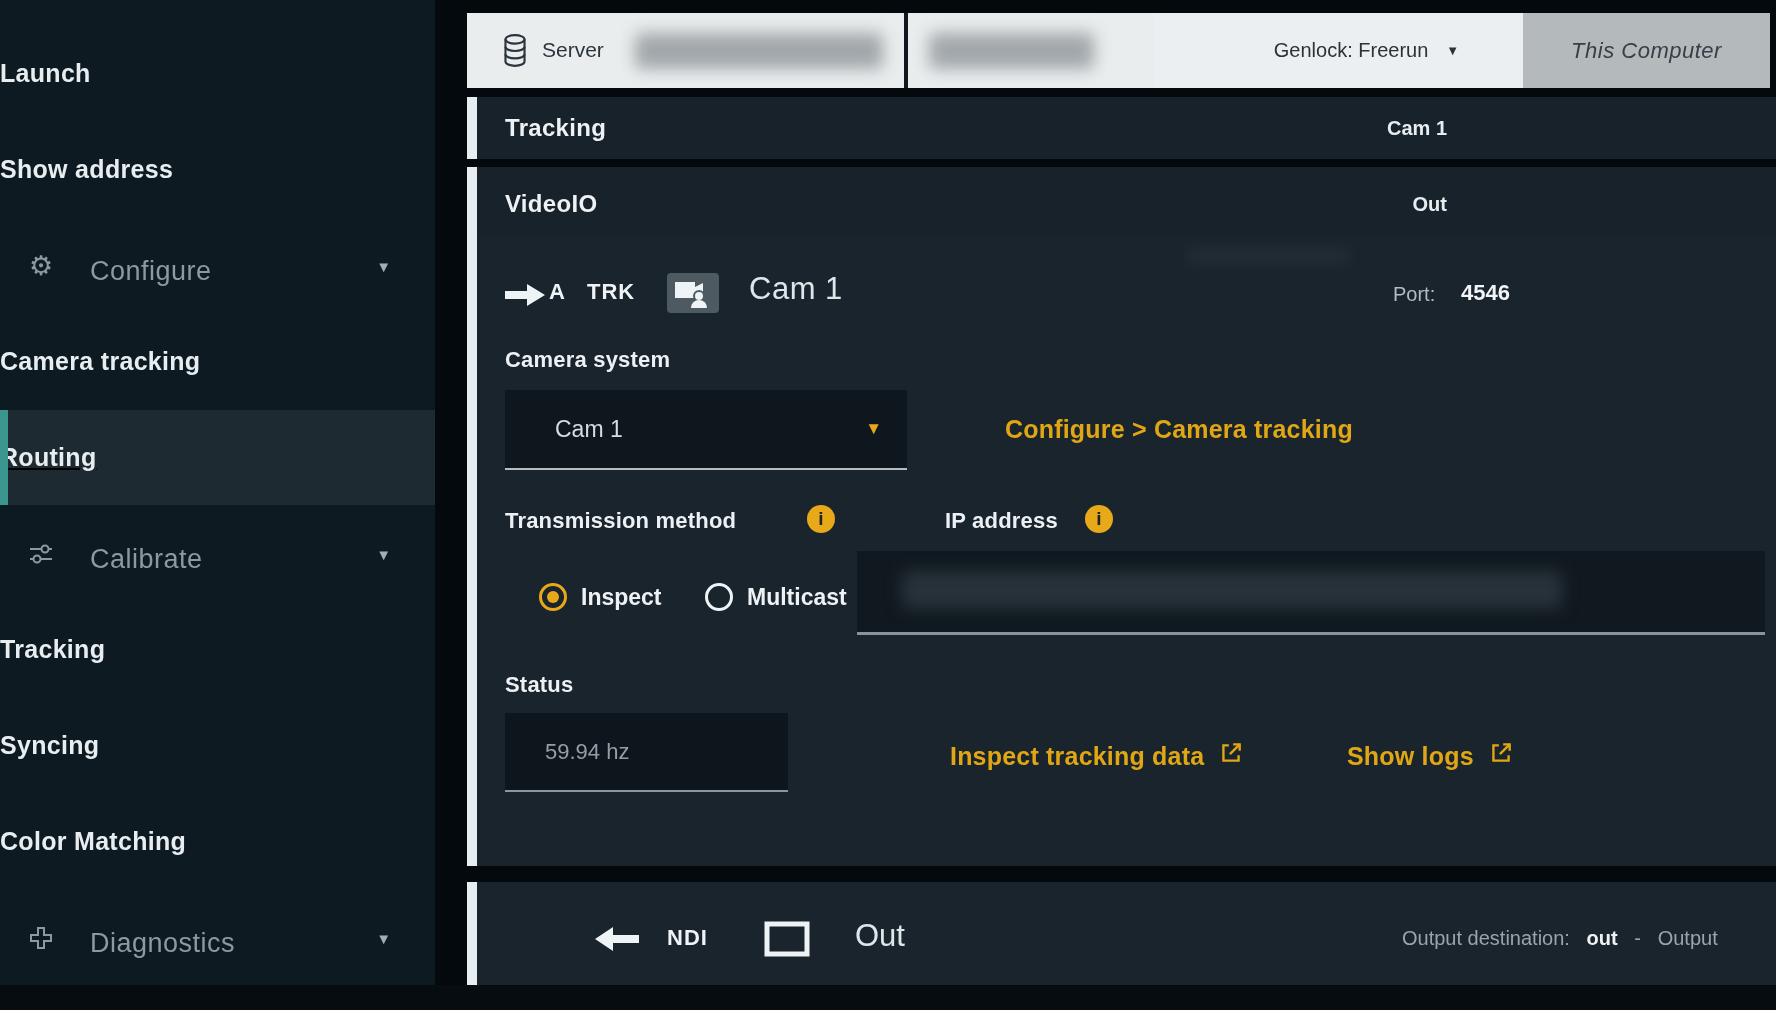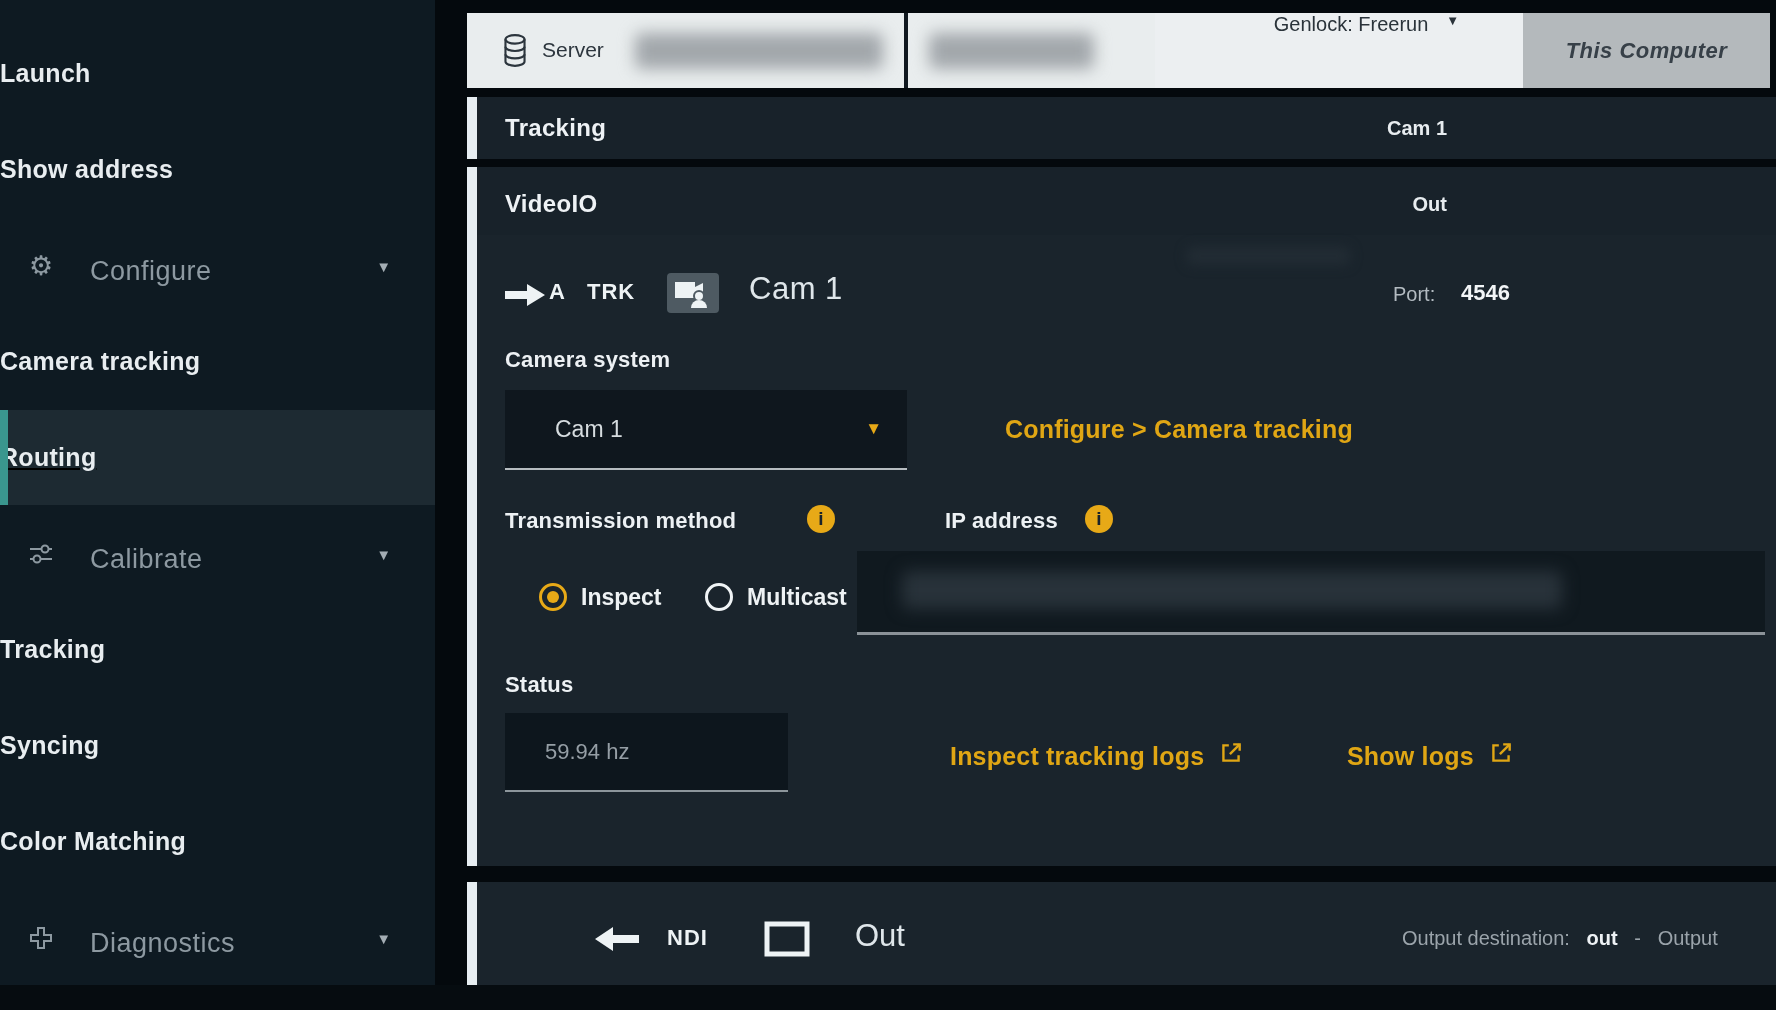--- a/index.html
+++ b/index.html
@@ -26,25 +26,25 @@
   .rowpanel{background:#18222a;}
   .row-label{position:absolute;left:28px;top:50%;transform:translateY(-50%);font-size:24px;font-weight:bold;color:#eef2f5;letter-spacing:.3px;}
   .row-value{position:absolute;right:329px;top:50%;transform:translateY(-50%);font-size:20px;font-weight:bold;color:#e7ecef;}
   .campanel{top:235px;height:631px;background:#1a242c;}
   .ndipanel{top:882px;height:103px;background:#1a242c;}
 
   .blob{filter:blur(8px);border-radius:6px;}
 
   
   .sv-label{font-size:21px;color:#2c353d;}
-  .genlock-wrap{display:flex;align-items:flex-start;justify-content:center;gap:18px;height:100%;}
+  .genlock-wrap{display:flex;align-items:center;justify-content:center;gap:18px;height:100%;}
   .genlock-txt{font-size:20px;color:#2a333a;}
   .caret-dark{color:#2a333a;font-size:13px;}
   .tab-txt{display:flex;align-items:center;justify-content:center;height:100%;
-           font-size:22px;font-style:italic;color:#374048;letter-spacing:.5px;font-weight:bold;}
+           font-size:22px;font-style:italic;color:#374048;letter-spacing:.5px;}
 
   
   .hdr-a{position:absolute;left:72px;top:44px;font-size:22px;font-weight:bold;color:#eef3f5;}
   .hdr-trk{position:absolute;left:110px;top:44px;font-size:22px;font-weight:bold;color:#eef3f5;letter-spacing:1px;}
   .cam-badge{position:absolute;left:190px;top:38px;width:52px;height:40px;background:#4e5a62;border-radius:4px;
              display:flex;align-items:center;justify-content:center;}
   .hdr-name{position:absolute;left:272px;top:36px;font-size:31px;font-weight:300;color:#dfe6ea;letter-spacing:.5px;}
   .port-lbl{position:absolute;left:916px;top:48px;font-size:20px;color:#b3bbc1;}
   .port-val{position:absolute;left:984px;top:45px;font-size:22px;font-weight:bold;color:#f2f5f7;}
   .fld-label{font-size:22px;font-weight:bold;color:#edf1f4;letter-spacing:.2px;position:absolute;}
@@ -225,21 +225,21 @@
     <div class="ipfield">
       <div class="blob" style="position:absolute;left:45px;top:20px;width:660px;height:38px;background:#28323a"></div>
     </div>
 
     <span class="fld-label" style="left:28px;top:437px">Status</span>
     <div class="statusbox">
       <span class="st-txt">59.94 hz</span>
     </div>
 
     <span class="yellow-link" style="left:473px;top:505px">
-      <span>Inspect tracking logs</span>
+      <span>Inspect tracking data</span>
       <span>
         <svg width="26" height="26" viewBox="0 0 24 24" fill="none" stroke="#e0a614" stroke-width="2.2">
           <path d="M10 5 H5 V19 H19 V14"></path>
             <path d="M14 4 H20 V10"></path>
             <path d="M20 4 L11 13"></path>
         </svg>
       </span>
     </span>
     <span class="yellow-link" style="left:870px;top:505px">
       <span>Show logs</span>

